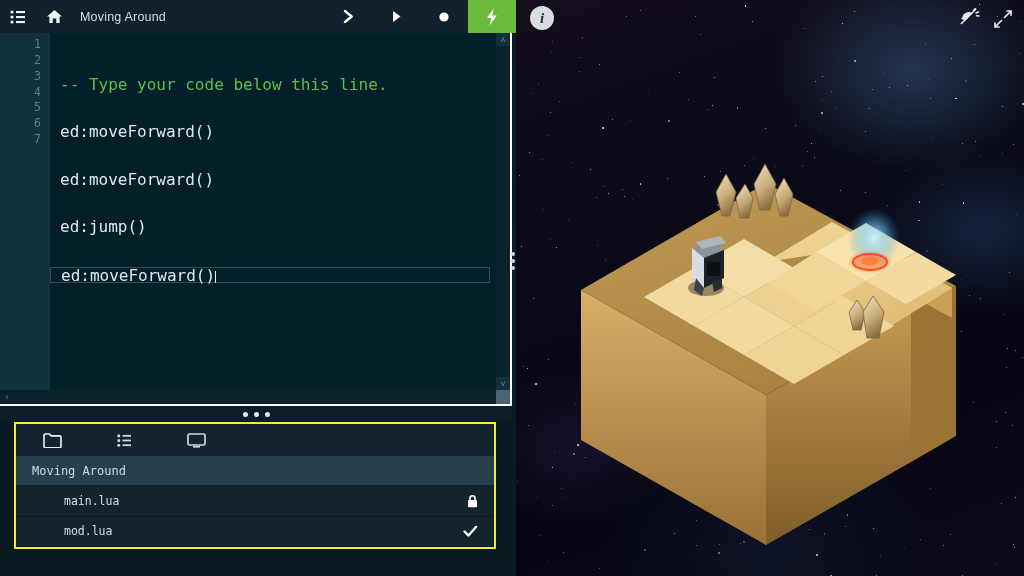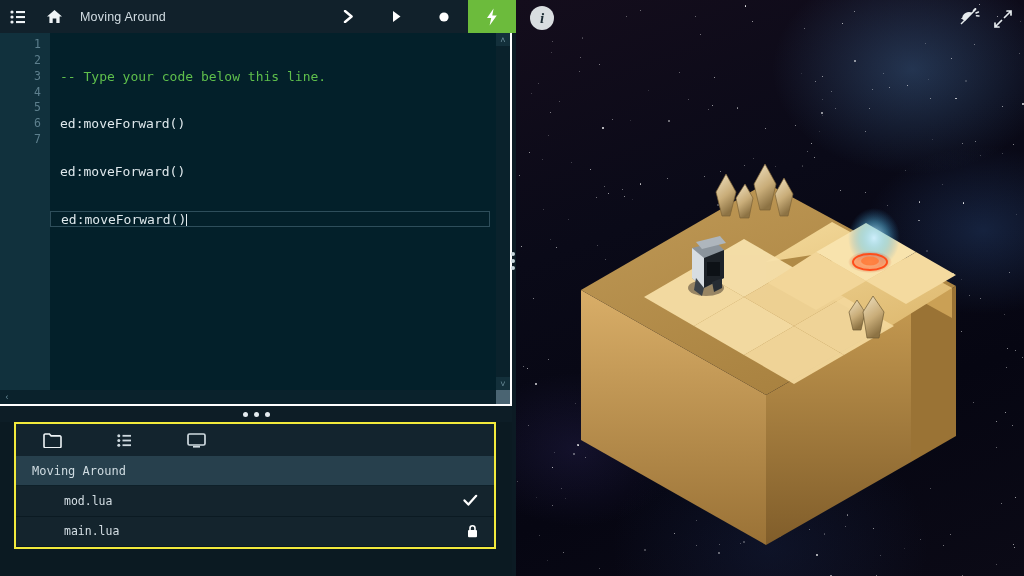--- a/index.html
+++ b/index.html
@@ -67,23 +67,24 @@
     text-align: right;
   }
   .lineno {
     color: #5d7f8d; font-family: "DejaVu Sans Mono", monospace;
     font-size: 11.5px; line-height: 15.85px; padding-right: 9px;
   }
   #code {
     position: relative; flex: 1 1 auto;
     padding-top: 4px; padding-left: 10px;
     font-family: "DejaVu Sans Mono", monospace;
-    font-size: 13px; line-height: 15.85px;
+    font-size: 16px; line-height: 15.85px;
     color: #dfe8ec;
     white-space: pre;
+    margin-top: 8px;
   }
   .codeline { position: relative; height: 15.85px; }
   .codeline.comment { color: #5fbf4c; }
   .codeline.active {
     border: 1px solid #2e4e5b;
     margin-left: -10px; padding-left: 10px;
     width: 440px; height: 16px;
   }
   #caret {
     display: inline-block; width: 1px; height: 12px;
@@ -249,20 +250,21 @@
           <div class="lineno">3</div>
           <div class="lineno">4</div>
           <div class="lineno">5</div>
           <div class="lineno">6</div>
           <div class="lineno">7</div>
         </div>
         <div id="code">
           <div class="codeline comment">-- Type your code below this line.</div>
           <div class="codeline">ed:moveForward()</div>
           <div class="codeline">ed:moveForward()</div>
+          <div class="codeline">ed:jump()</div>
           <div class="codeline active"><span>ed:moveForward()</span><span id="caret"></span></div>
         </div>
       </div>
 
       <div id="ed-vscroll">
         <div id="ed-vthumb-top">˄</div>
         <div id="ed-vthumb-bot">˅</div>
       </div>
       <div id="ed-hscroll">
         <div class="sb-arrow">‹</div>
@@ -304,33 +306,33 @@
           </div>
           <div class="ptab">
             <svg width="19" height="15" viewBox="0 0 19 15">
               <rect x="1" y="1" width="17" height="11" rx="1.5" fill="none" stroke="#cfdae0" stroke-width="1.7"></rect>
               <rect x="6" y="13" width="7" height="1.6" fill="#cfdae0"></rect>
             </svg>
           </div>
         </div>
         <div id="panel-title">Moving Around</div>
         <div class="frow">
-          <span class="fname">mod.lua</span>
-          <span class="fmark">
-            <svg width="15" height="13" viewBox="0 0 15 13">
-              <path d="M1.5 6.4 L5.4 10.6 L13.2 1.8" fill="none" stroke="#ffffff" stroke-width="2.2" stroke-linecap="round" stroke-linejoin="round"></path>
-            </svg>
-          </span>
-        </div>
-        <div class="frow">
           <span class="fname">main.lua</span>
           <span class="fmark">
             <svg width="11" height="14" viewBox="0 0 11 14">
               <path d="M3 6 V4.2 a2.5 2.5 0 0 1 5 0 V6" fill="none" stroke="#ffffff" stroke-width="1.6"></path>
               <rect x="1" y="6" width="9" height="7.2" rx="1" fill="#ffffff"></rect>
+            </svg>
+          </span>
+        </div>
+        <div class="frow">
+          <span class="fname">mod.lua</span>
+          <span class="fmark">
+            <svg width="15" height="13" viewBox="0 0 15 13">
+              <path d="M1.5 6.4 L5.4 10.6 L13.2 1.8" fill="none" stroke="#ffffff" stroke-width="2.2" stroke-linecap="round" stroke-linejoin="round"></path>
             </svg>
           </span>
         </div>
       </div>
     </div>
   </div>
 
   <div id="right">
     <div id="space"></div>
     <div class="stars" id="stars">

